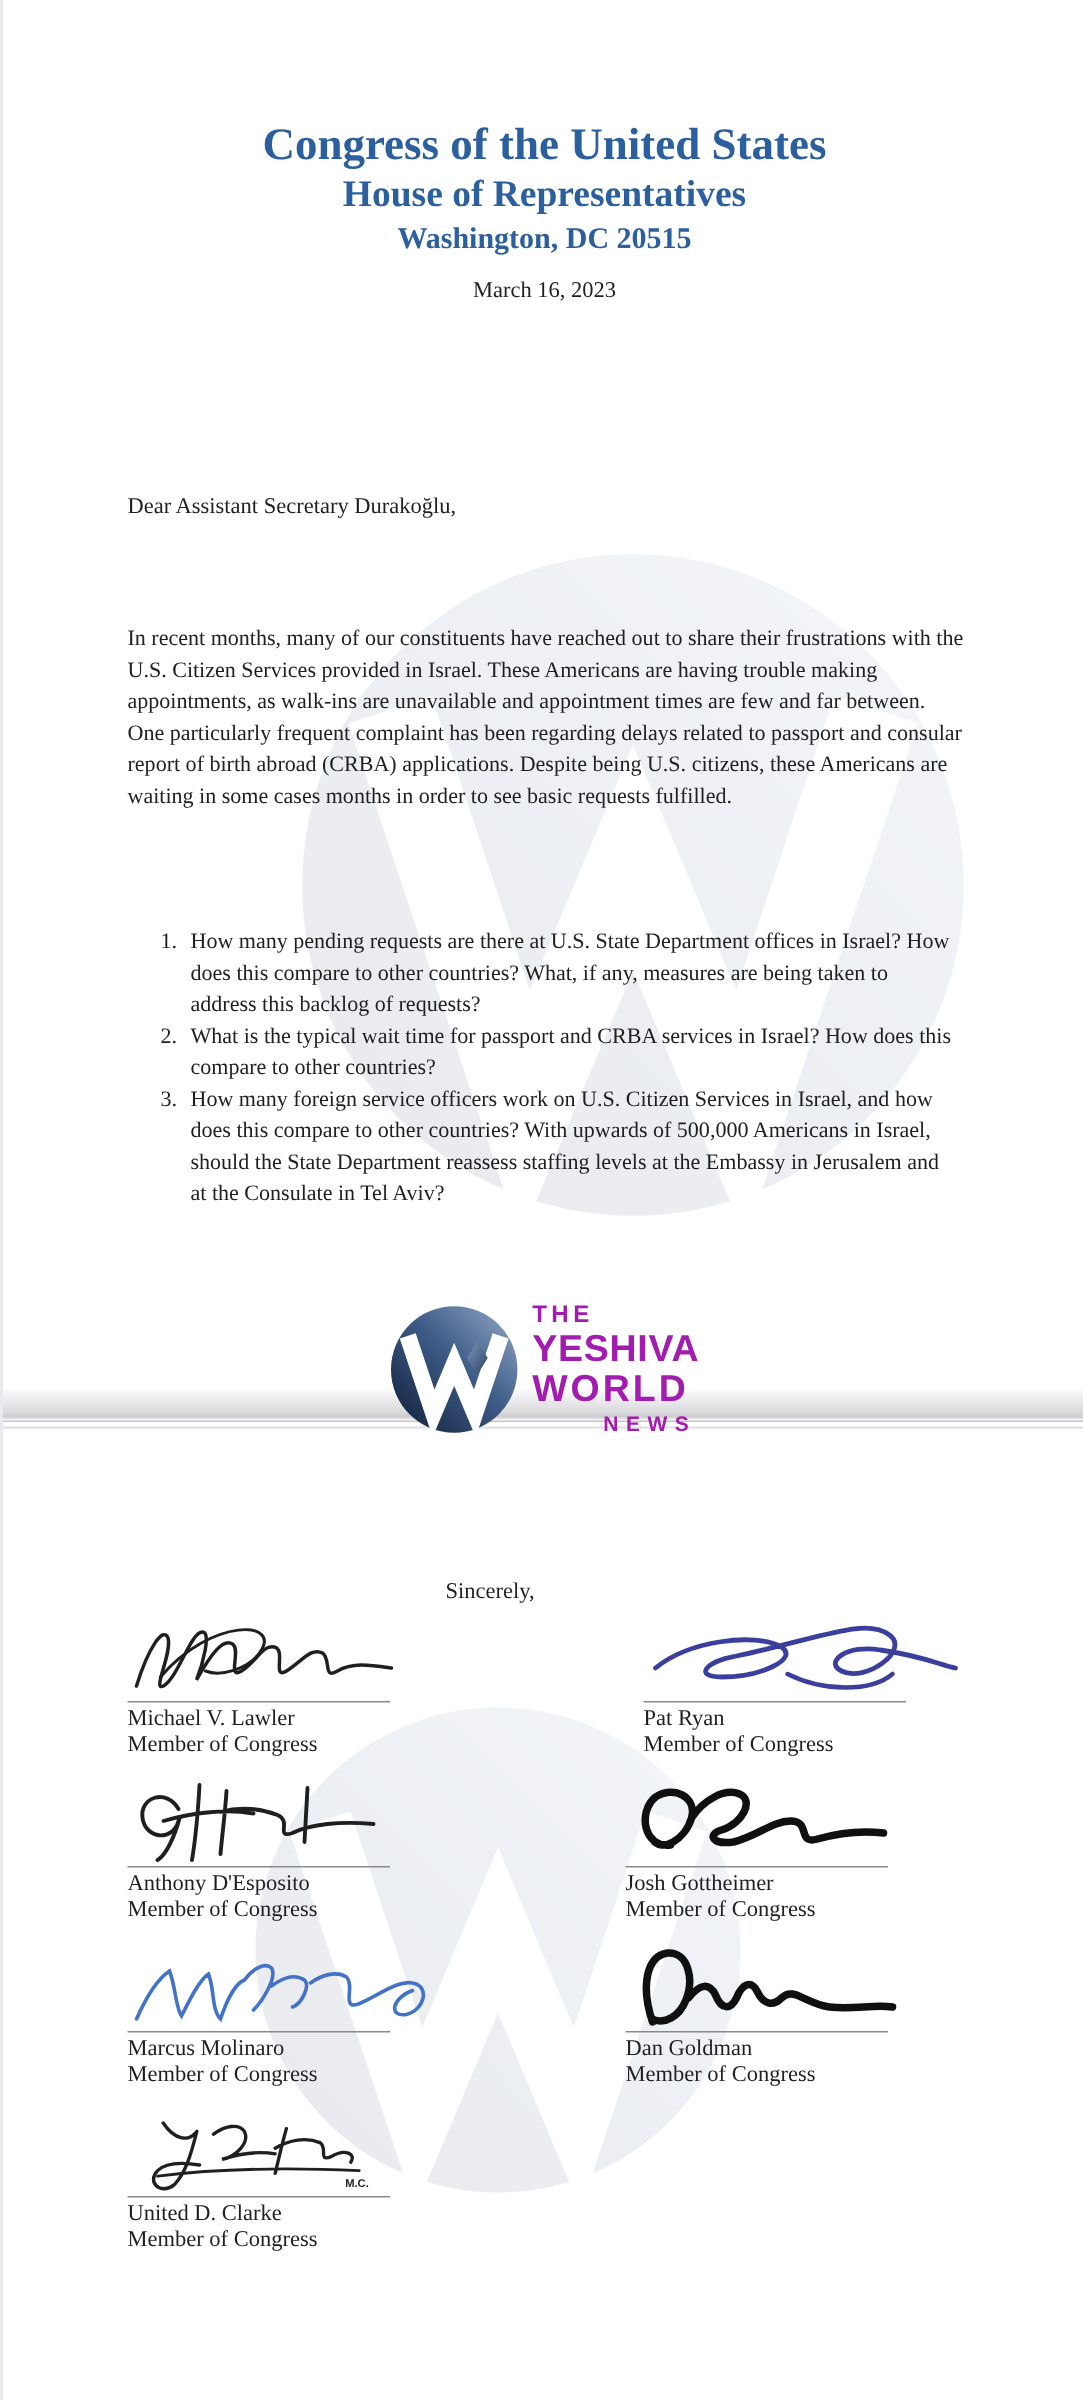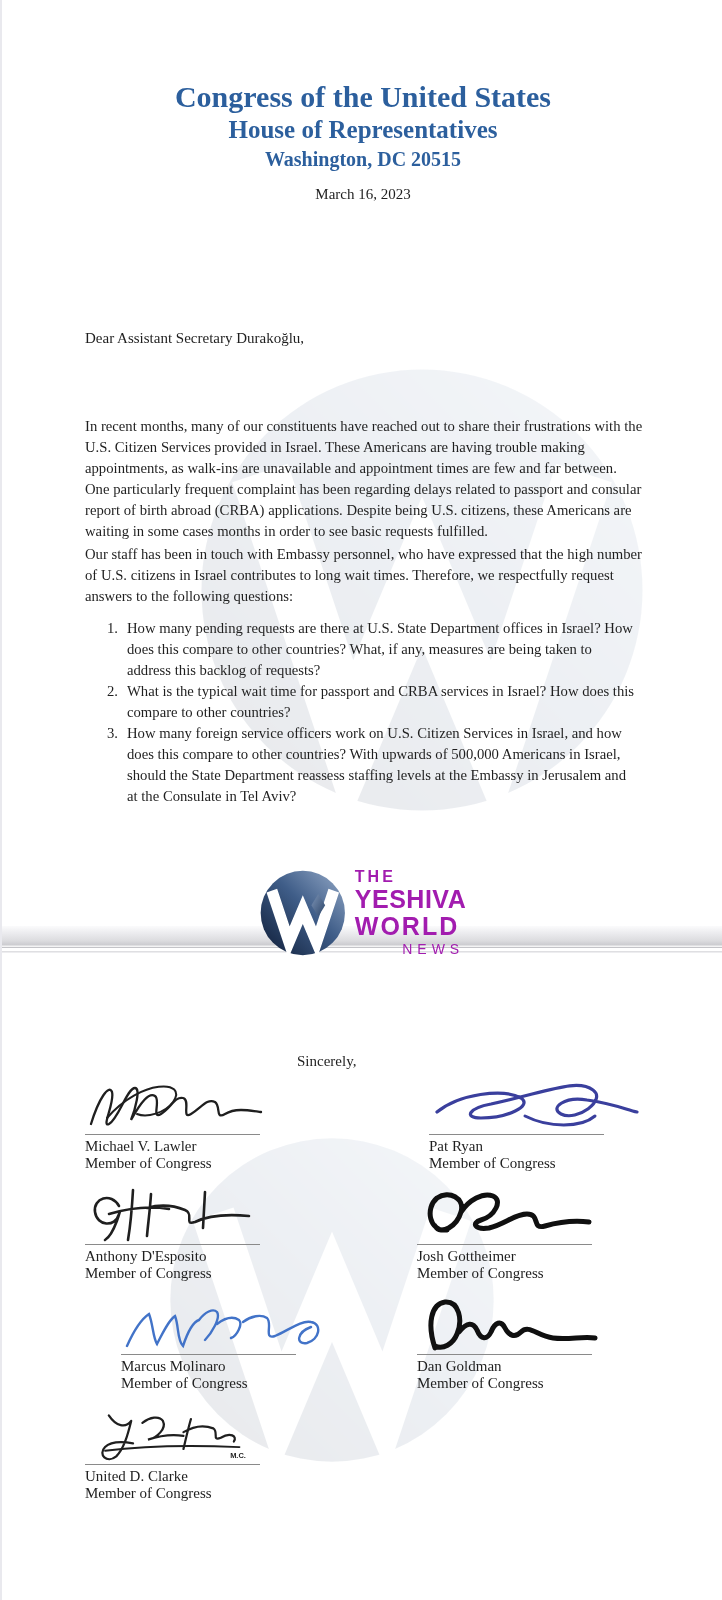--- a/index.html
+++ b/index.html
@@ -47,39 +47,39 @@
 
   
   .logo { position:absolute; top:868px; left:50%; transform:translateX(-50%);
     display:flex; align-items:center; gap:9px; z-index:3; }
   .logo-circle { width:86px; height:86px; display:block; }
   .logo-text { display:flex; flex-direction:column; color:#a21caf;
     font-family:"Liberation Sans", sans-serif; }
   .lt-the { font-size:16px; font-weight:700; letter-spacing:3px; line-height:18px; }
   .lt-yeshiva { font-size:25px; font-weight:800; letter-spacing:0.5px; line-height:27px; }
   .lt-world { font-size:25px; font-weight:800; letter-spacing:2px; line-height:27px; }
-  .lt-news { font-size:14px; font-weight:400; letter-spacing:5px; line-height:18px;
+  .lt-news { font-size:14px; font-weight:700; letter-spacing:5px; line-height:18px;
     text-align:right; padding-right:2px; }
 
   
   .wm { position:absolute; z-index:0; opacity:0.09; }
   .wm1 { top:365px; left:195px; width:450px; height:450px; }
   .wm2 { top:1135px; left:165px; width:330px; height:330px; }
 
   
   .sigblock { position:absolute; width:230px; z-index:2; }
   .sig-svg { display:block; height:56px; }
   .sig-line { width:175px; border-top:1px solid #8a8a8a; margin-top:2px; }
   .sig-name { font-size:15px; line-height:17px; margin-top:3px; }
   .sig-title { font-size:15px; line-height:17px; }
   .sb1 { left:83px;  top:1076px; }
   .sb2 { left:415px; top:1076px;margin-left:12px; }
   .sb3 { left:83px;  top:1186px; }
   .sb4 { left:415px; top:1186px; }
-  .sb5 { left:83px;  top:1296px;margin-left:36px; }
+  .sb5 { left:83px;  top:1296px; }
   .sb6 { left:415px; top:1296px; }
   .sb7 { left:83px;  top:1406px; }
 </style>
 </head>
 <body>
 
 <div class="page">
 
   <svg class="wm wm1" viewBox="0 0 100 100">
     <defs>
@@ -109,21 +109,20 @@
     <div class="lh2">House of Representatives</div>
     <div class="lh3">Washington, DC 20515</div>
   </div>
 
   <div class="date">March 16, 2023</div>
 
 
   <div class="salutation">Dear Assistant Secretary Durakoğlu,</div>
 
   <p class="para p2">In recent months, many of our constituents have reached out to share their frustrations with the U.S. Citizen Services provided in Israel. These Americans are having trouble making appointments, as walk-ins are unavailable and appointment times are few and far between. One particularly frequent complaint has been regarding delays related to passport and consular report of birth abroad (CRBA) applications. Despite being U.S. citizens, these Americans are waiting in some cases months in order to see basic requests fulfilled.</p>
-  <p class="para p3">Our staff has been in touch with Embassy personnel, who have expressed that the high number of U.S. citizens in Israel contributes to long wait times. Therefore, we respectfully request answers to the following questions:</p>
 
   <div class="qlist">
     <div class="qitem">
       <span class="qnum">1.</span>
       <span class="qtext">How many pending requests are there at U.S. State Department offices in Israel? How does this compare to other countries? What, if any, measures are being taken to address this backlog of requests?</span>
     </div>
     <div class="qitem">
       <span class="qnum">2.</span>
       <span class="qtext">What is the typical wait time for passport and CRBA services in Israel? How does this compare to other countries?</span>
     </div>

